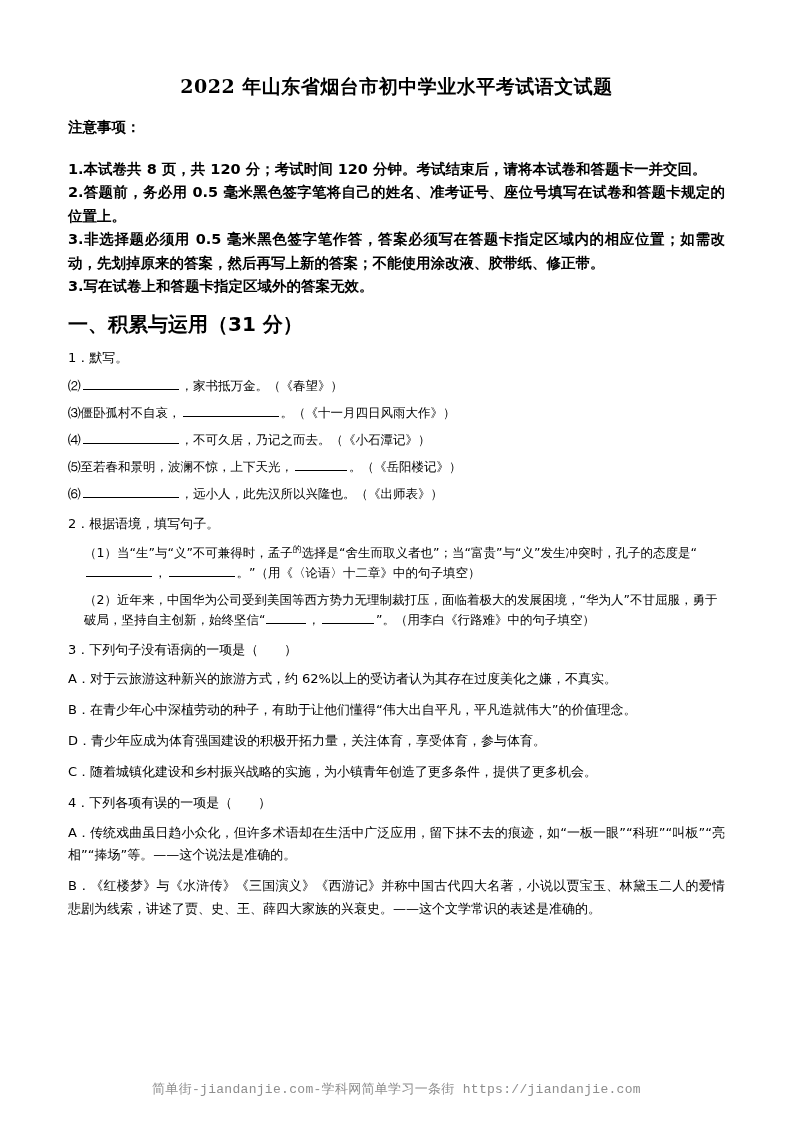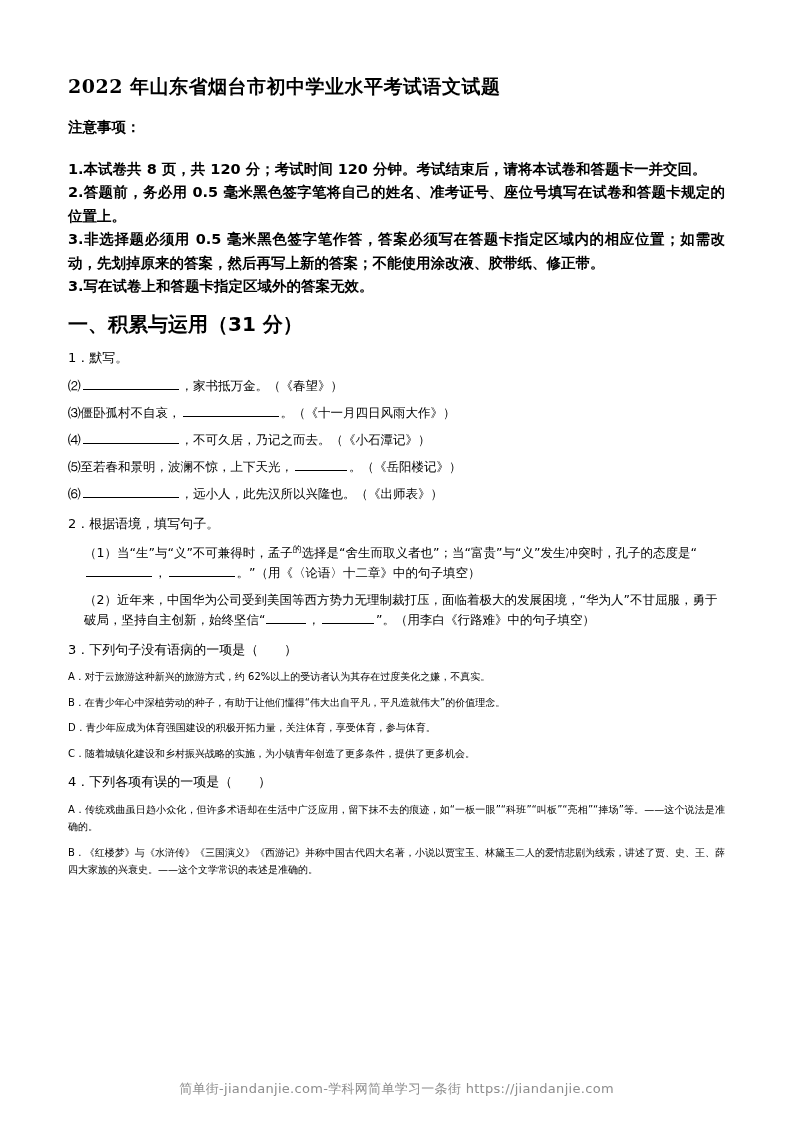--- a/index.html
+++ b/index.html
@@ -14,20 +14,21 @@
     overflow: hidden;
   }
   .page {
     position: absolute;
     left: 0; top: 0;
     width: 793px;
     height: 1122px;
     padding: 62px 68px 0 68px;
   }
   .doc-title {
+    text-align: center;
     font-size: 19px;
     font-weight: bold;
     letter-spacing: 0.5px;
     margin: 12px 0 18px 0;
     font-family: "DejaVu Serif", "Liberation Serif", serif;
   }
   .notice-head {
     font-size: 14.5px;
     font-weight: bold;
     margin: 0 0 21px 0;
@@ -49,21 +50,21 @@
     line-height: 1.55;
     margin: 10px 0 8px 0;
   }
   .sub {
     font-size: 12.5px;
     line-height: 1.6;
     margin: 7px 0 7px 0;
   }
   .sub.indent { padding-left: 16px; }
   .opt {
-    font-size: 10px;
+    font-size: 13px;
     line-height: 1.75;
     margin: 8px 0;
     text-align: justify;
   }
   .blank-long {
     display: inline-block;
     border-bottom: 1px solid #000;
     width: 96px;
     height: 0.9em;
     vertical-align: baseline;
@@ -97,20 +98,21 @@
   sup { font-size: 0.7em; }
   .footer {
     position: absolute;
     left: 0;
     bottom: 24px;
     width: 793px;
     text-align: center;
     font-size: 13px;
     color: #8d8d8d;
     letter-spacing: 0.3px;
+    font-family: Liberation Mono, monospace;
   }
 </style>
 </head>
 <body>
 
 <div class="page">
 
   <div class="doc-title">2022 年山东省烟台市初中学业水平考试语文试题</div>
 
   <div class="notice-head">注意事项：</div>

